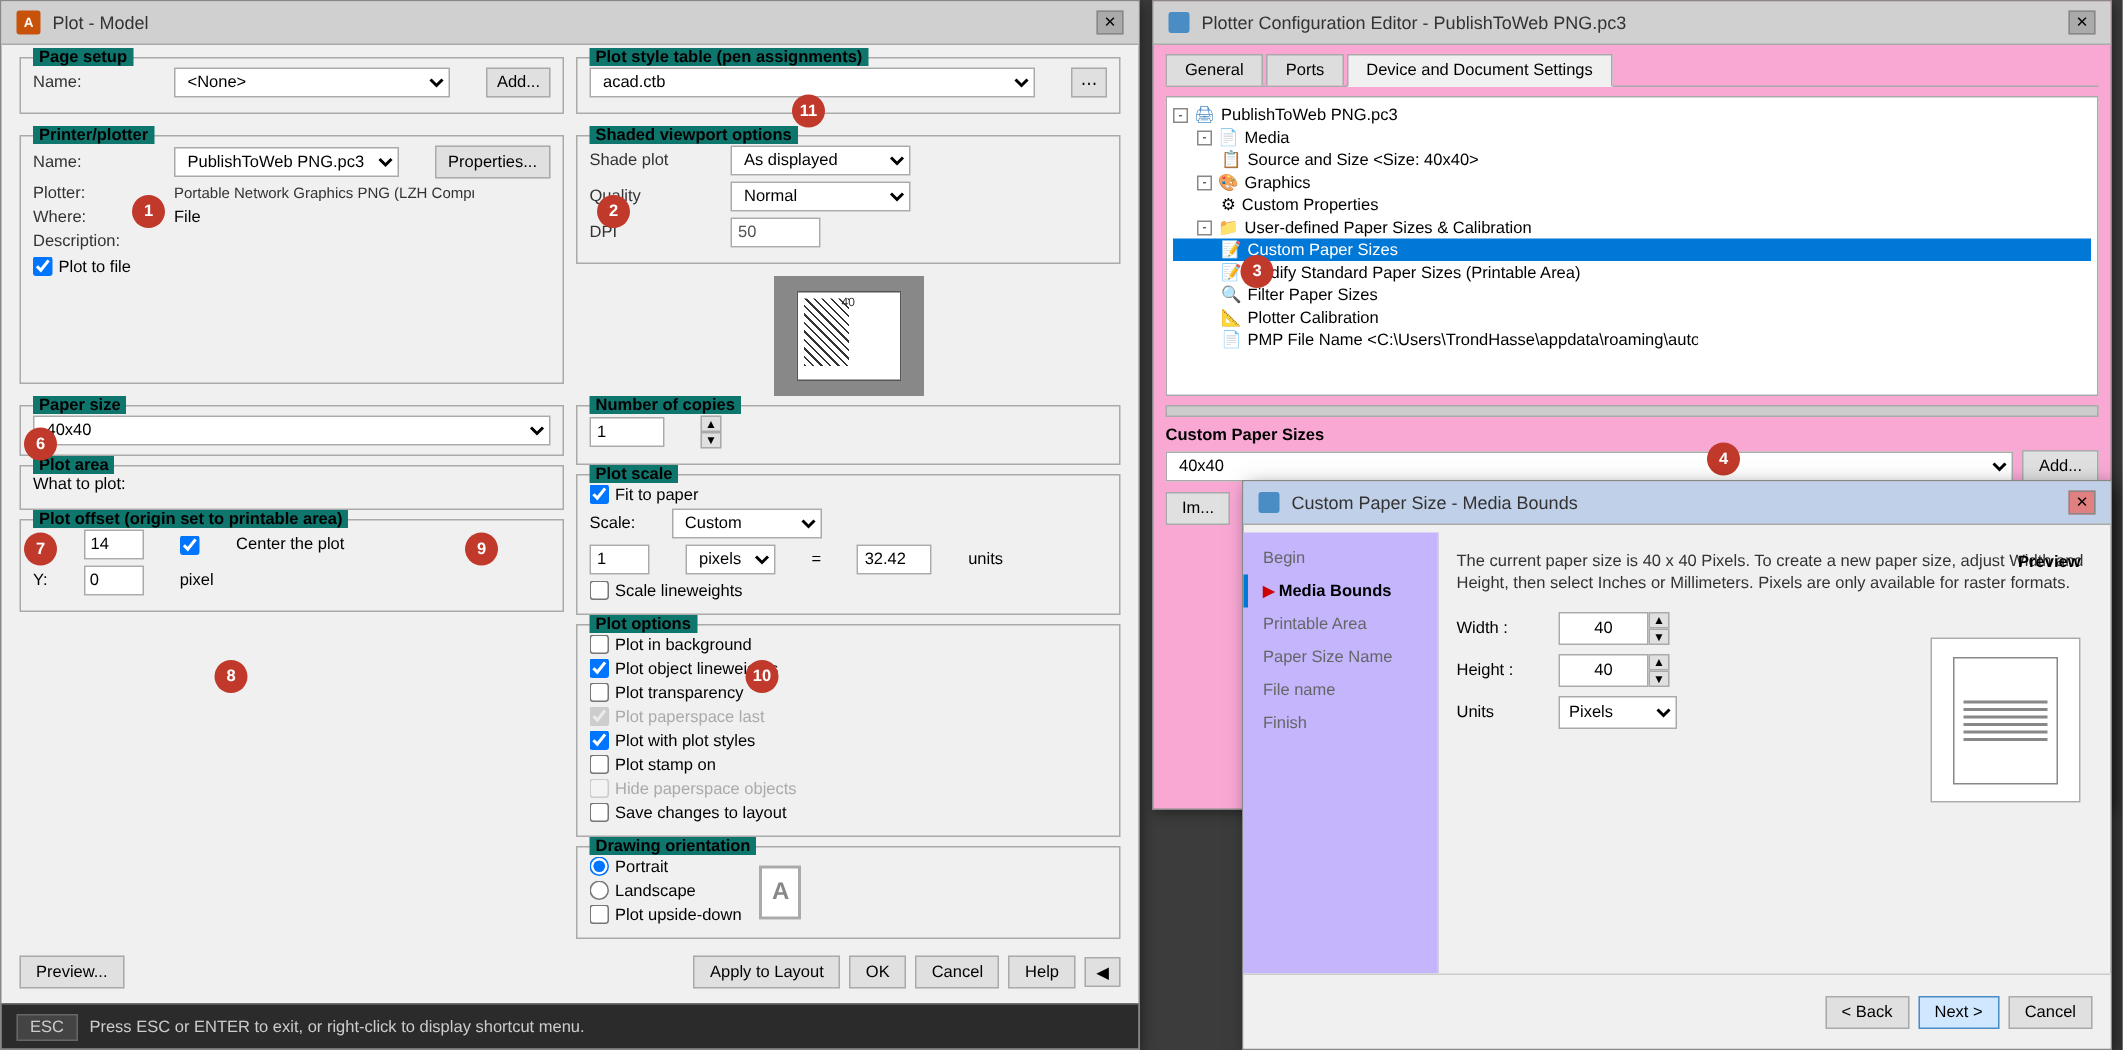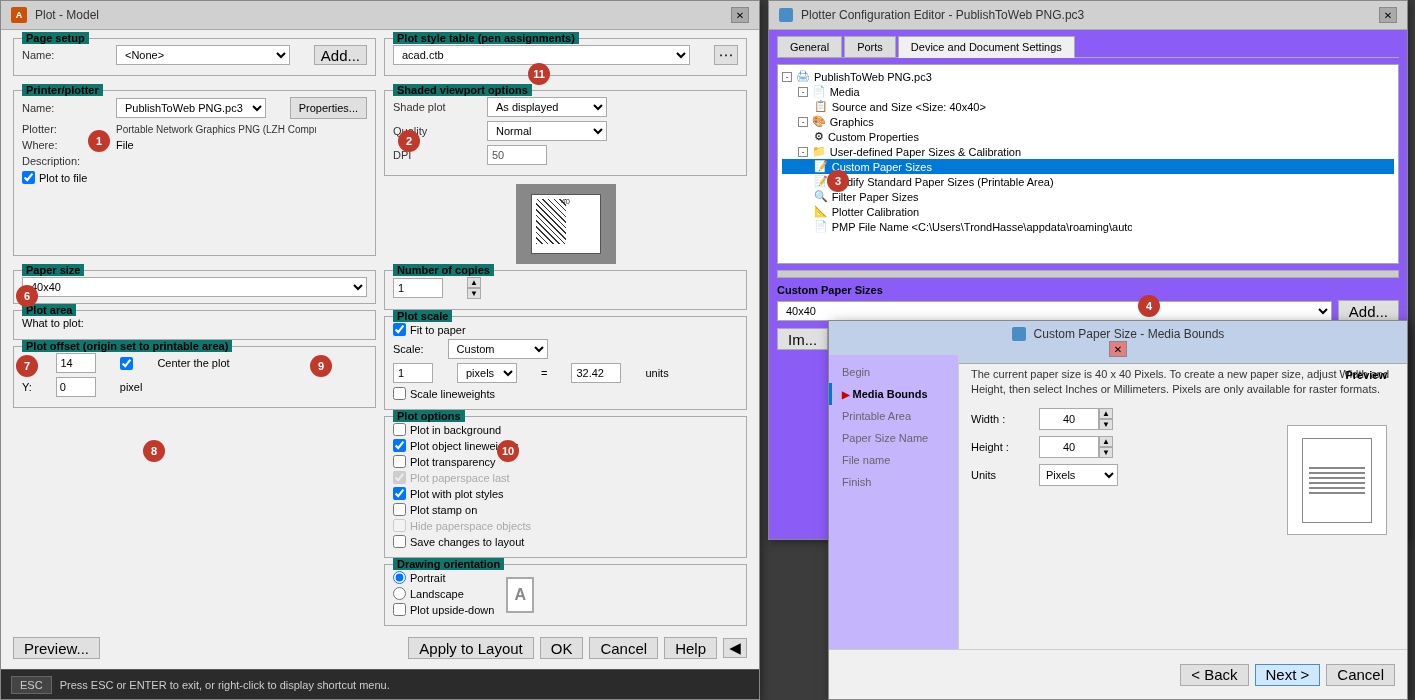--- a/index.html
+++ b/index.html
@@ -24,21 +24,21 @@
     .dialog-body { padding: 8px 12px; }
     .section-group { border: 1px solid #aaa; padding: 6px 8px; margin-bottom: 8px; position: relative; }
     .section-label { position: absolute; top: -7px; left: 8px; background: #0f766e; padding: 0 4px; font-size: 11px; font-weight: bold; }
     
     .form-row { display: flex; align-items: center; gap: 24px; margin-bottom: 4px; }
     .form-label { min-width: 70px; color: #333; }
     .form-control { height: 20px; border: 1px solid #aaa; background: white; padding: 0 4px; font-size: 11px; }
     .form-control-wide { flex: 1; }
     select.form-control { cursor: pointer; }
     
-    .btn { height: 22px; padding: 0 10px; background: #e0e0e0; border: 1px solid #aaa; cursor: pointer; font-size: 15px; white-space: nowrap; }
+    .btn { height: 22px; padding: 0 10px; background: #e0e0e0; border: 1px solid #aaa; cursor: pointer; font-size: 11px; white-space: nowrap; }
     .btn-small { height: 20px; padding: 0 6px; }
     
     
     .plot-preview { width: 100px; height: 80px; border: 1px solid #888; background: #888; display: flex; align-items: center; justify-content: center; position: relative; overflow: hidden; }
     .preview-inner { width: 70px; height: 60px; background: white; border: 1px solid #555; display: flex; align-items: flex-start; justify-content: flex-start; padding: 4px; position: relative; }
     .preview-hatch { width: 30px; height: 45px; background: repeating-linear-gradient(45deg, #333 0px, #333 1px, white 1px, white 4px); }
     .preview-dim { font-size: 8px; color: #333; position: absolute; top: 2px; left: 50%; transform: translateX(-50%); }
     
     
     .badge {
@@ -51,42 +51,42 @@
     .checkbox-row { display: flex; align-items: center; gap: 4px; margin-bottom: 3px; }
     .checkbox-row input[type=checkbox] { margin: 0; }
     
     
     .status-bar { position: absolute; bottom: 0; left: 0; right: 0; height: 30px; background: #2b2b2b; color: #ccc; display: flex; align-items: center; padding: 0 10px; font-size: 11px; border-top: 1px solid #555; }
     .esc-btn { background: #444; border: 1px solid #666; color: #ccc; padding: 2px 8px; font-size: 11px; cursor: pointer; margin-right: 8px; }
     
     
     .plotter-dialog {
       position: absolute; left: 768px; top: 0; width: 640px; height: 540px;
-      background: #8b5cf6; border: 1px solid #888; box-shadow: 2px 2px 8px rgba(0,0,0,0.4);
+      background: #f9a8d4; border: 1px solid #888; box-shadow: 2px 2px 8px rgba(0,0,0,0.4);
     }
     .plotter-dialog .dialog-titlebar { background: #d0d0d0; }
     
     
     .tab-bar { display: flex; border-bottom: 1px solid #aaa; margin: 6px 8px 0; gap: 2px; }
     .tab { padding: 4px 12px; background: #ddd; border: 1px solid #aaa; border-bottom: none; cursor: pointer; font-size: 11px; }
     .tab.active { background: #f0f0f0; border-bottom: 1px solid #f0f0f0; margin-bottom: -1px; z-index: 1; }
     
     .tree-view { margin: 6px 8px; border: 1px solid #aaa; background: white; height: 200px; overflow: auto; padding: 4px; font-size: 11px; }
     .tree-item { display: flex; align-items: center; gap: 4px; padding: 1px 0; cursor: pointer; }
     .tree-item.selected { background: #0078d7; color: white; }
     .tree-indent { width: 12px; display: inline-block; }
     .tree-expand { width: 10px; height: 10px; border: 1px solid #888; display: inline-flex; align-items: center; justify-content: center; font-size: 8px; cursor: pointer; flex-shrink: 0; }
     
     
     .custom-paper-dialog {
       position: absolute; left: 828px; top: 320px; width: 580px; height: 380px;
       background: #f0f0f0; border: 1px solid #888; box-shadow: 4px 4px 12px rgba(0,0,0,0.5);
       z-index: 20;
     }
-    .custom-paper-dialog .dialog-titlebar { background: #c0d8f0; flex-direction: column; }
+    .custom-paper-dialog .dialog-titlebar { background: #c0d8f0; }
     
     .wizard-sidebar { position: absolute; left: 0; top: 34px; width: 130px; bottom: 50px; background: #c4b5fd; border-right: 1px solid #ccc; padding: 6px 0; }
     .wizard-step { padding: 5px 10px; font-size: 11px; color: #666; cursor: pointer; border-left: 3px solid transparent; }
     .wizard-step.active { color: #000; border-left: 3px solid #0078d7; font-weight: bold; }
     .wizard-step .step-arrow { color: #c00; font-size: 10px; }
     
     .wizard-content { position: absolute; left: 130px; top: 34px; right: 0; bottom: 50px; padding: 12px; overflow: auto; }
     
     .wizard-footer { position: absolute; bottom: 0; left: 0; right: 0; height: 50px; border-top: 1px solid #ccc; display: flex; align-items: center; justify-content: flex-end; gap: 6px; padding: 0 12px; background: #f0f0f0; }
     

